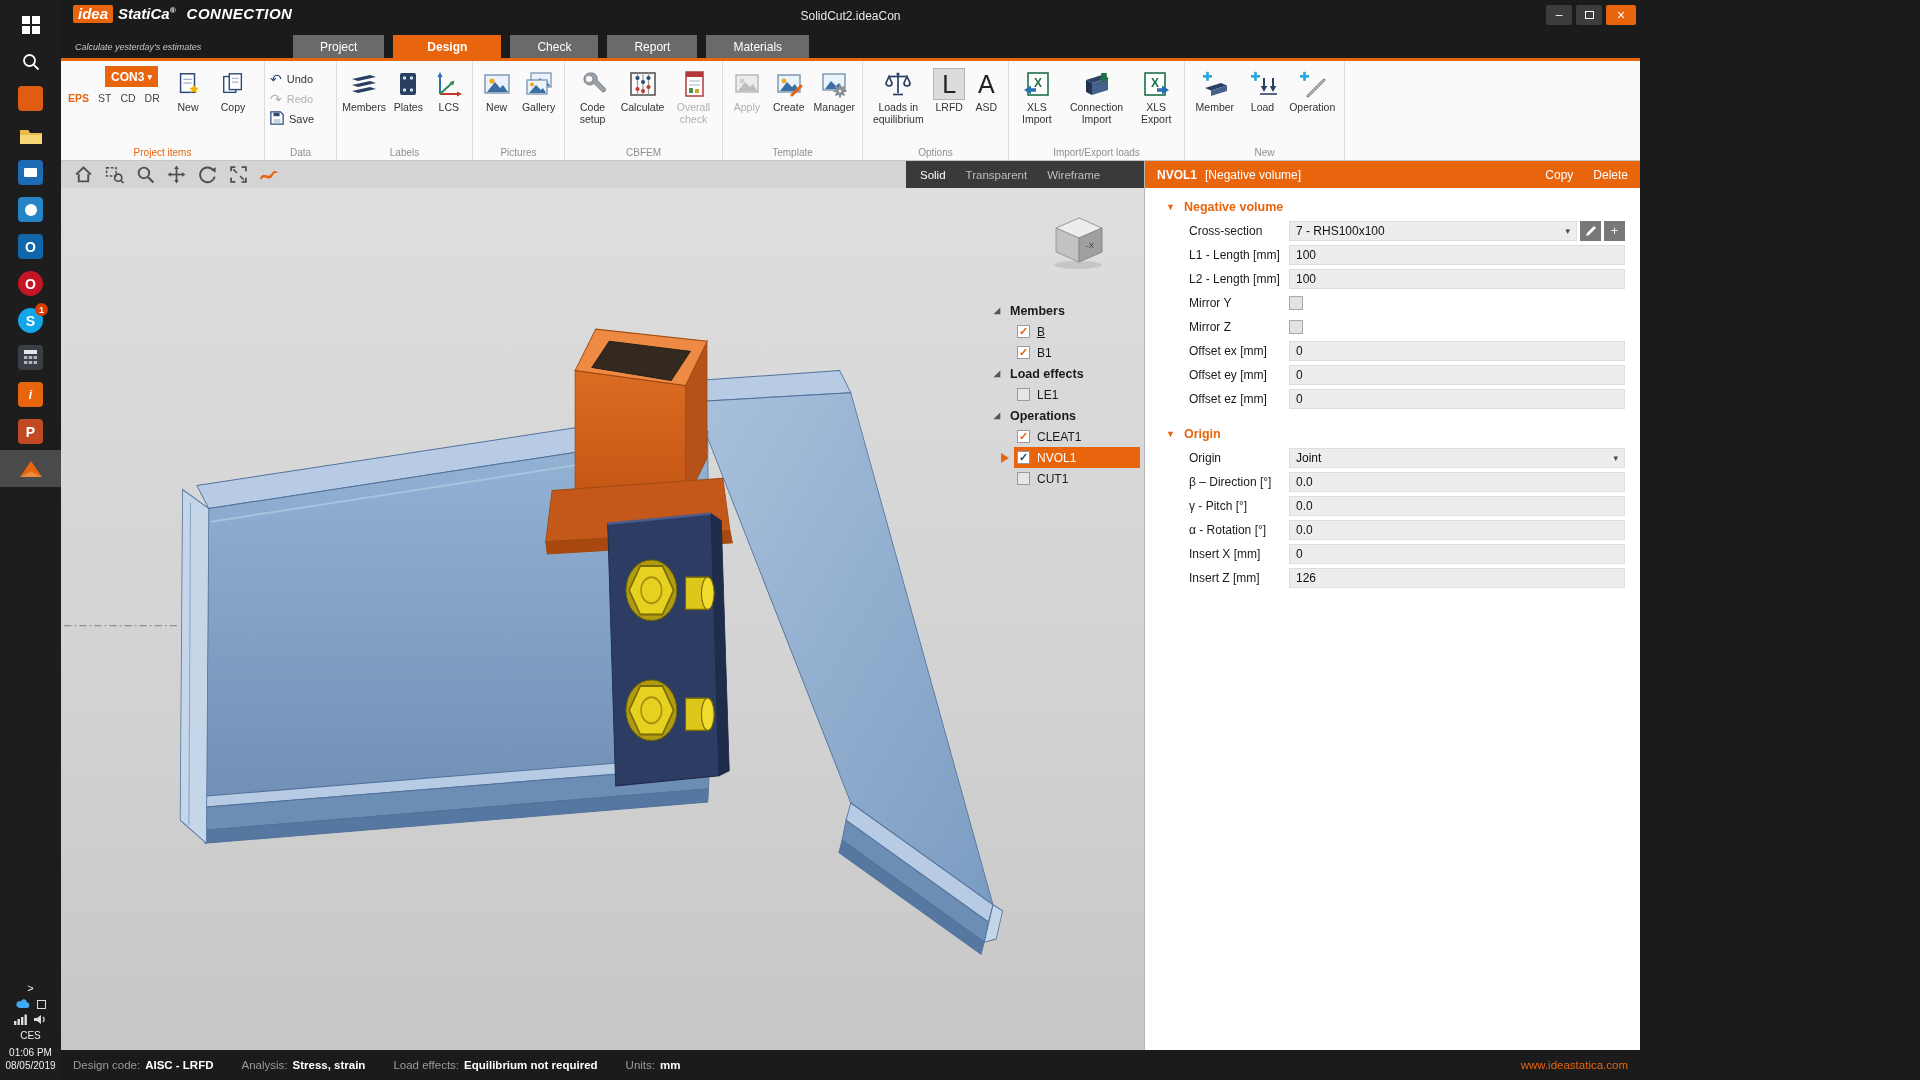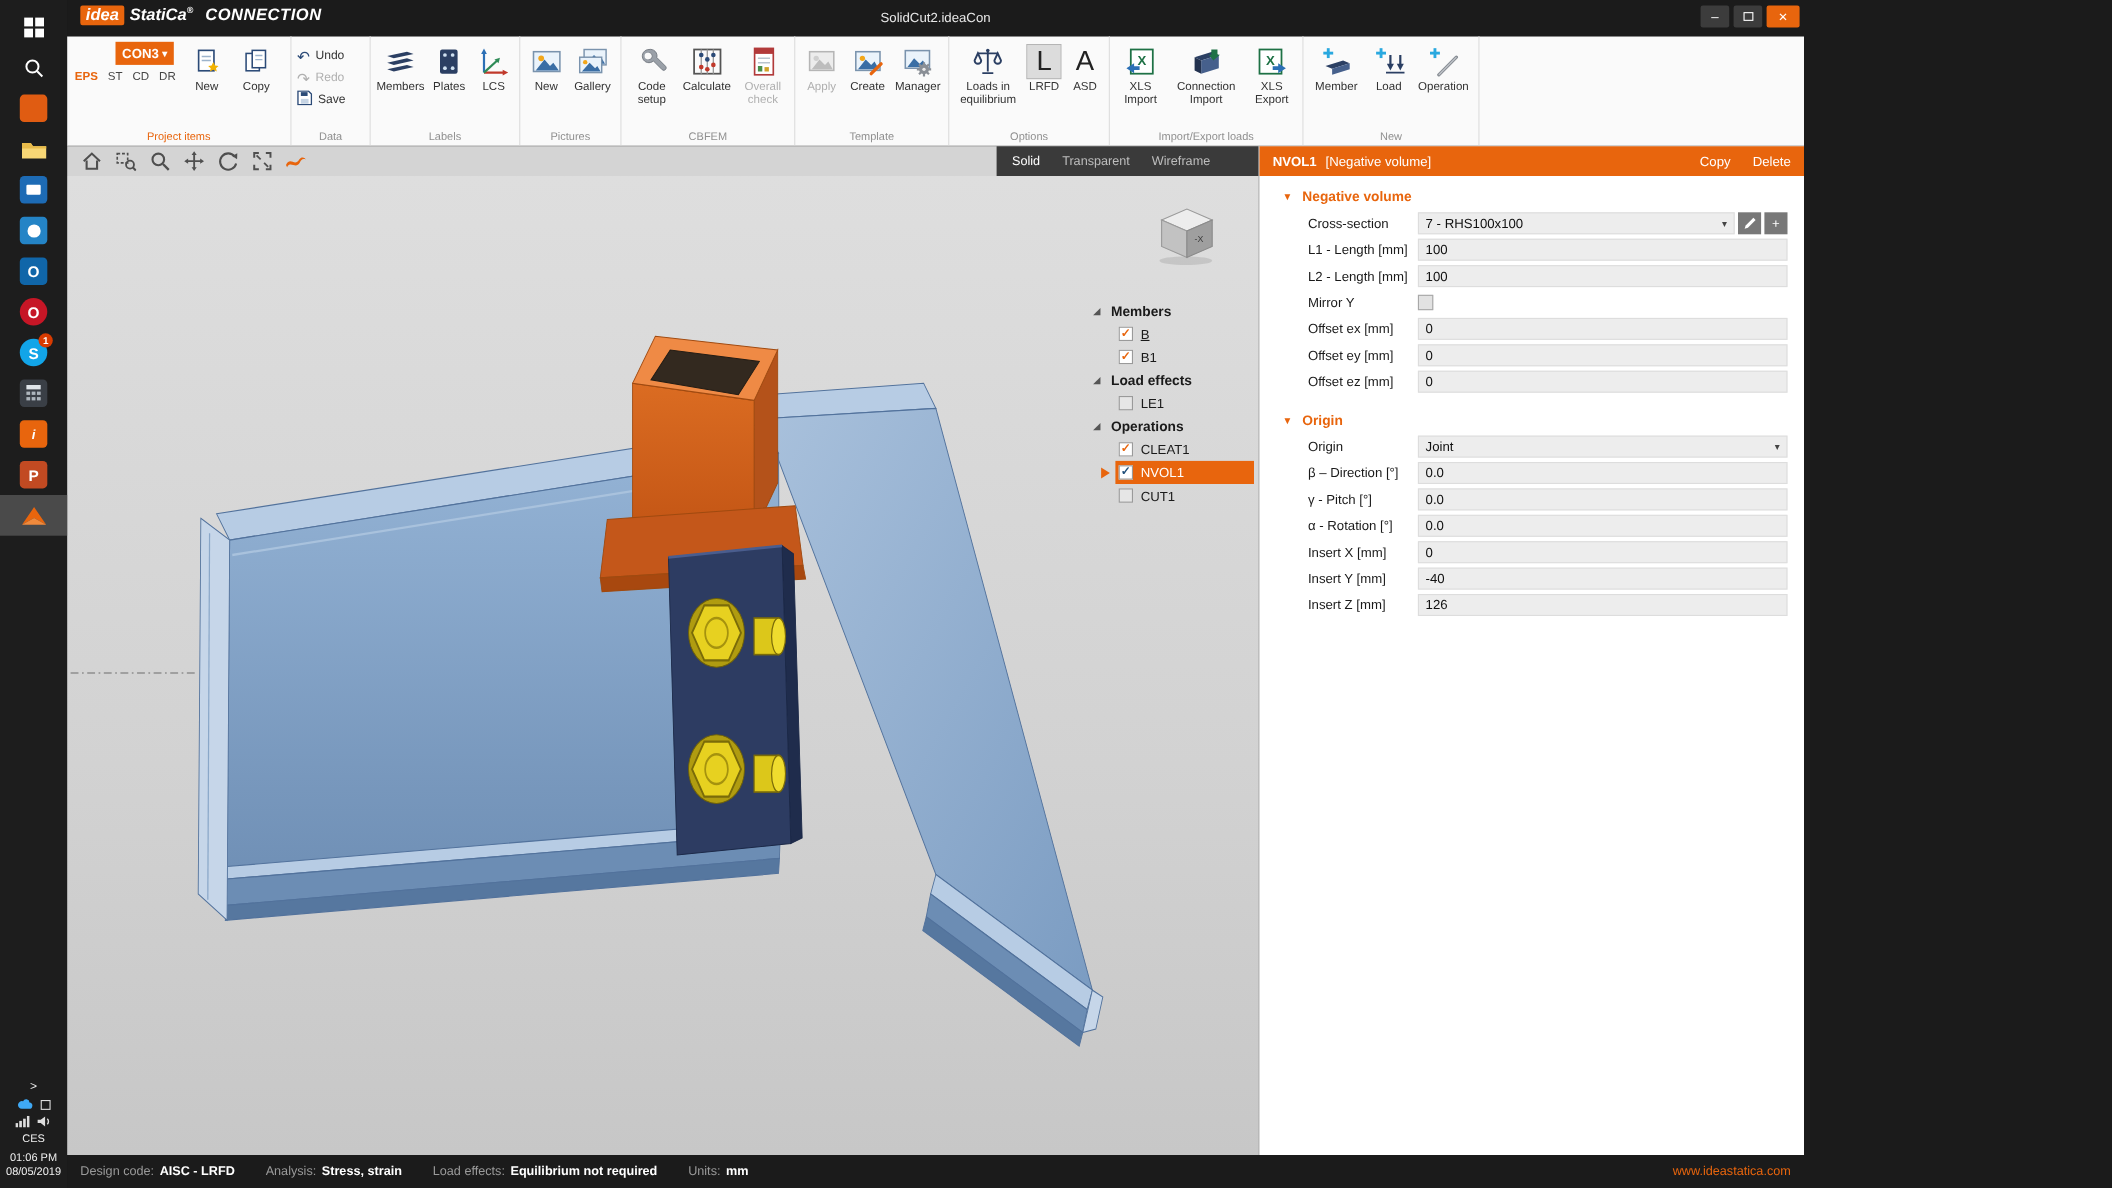--- a/index.html
+++ b/index.html
@@ -239,20 +239,30 @@
     <div class="win-title">SolidCut2.ideaCon</div>
     <div class="winbtns">
       <div class="wbtn">–</div>
       <div class="wbtn">
           <span class="maxglyph"></span>
         </div>
       <div class="wbtn close">×</div>
     </div>
   </div>
 
+  <div class="tabrow">
+    <span class="tagline">Calculate yesterday's estimates</span>
+    <div class="tabs">
+      <div class="tab">Project</div>
+      <div class="tab active">Design</div>
+      <div class="tab">Check</div>
+      <div class="tab">Report</div>
+      <div class="tab">Materials</div>
+    </div>
+  </div>
 
   <div class="ribbon">
 
     <div class="grp" style="width:204px;">
       <div class="pi-left">
         <div class="con-select">
           <span>CON3</span>
           <span style="font-size:9px;">▾</span>
         </div>
         <div class="pi-modes">
@@ -816,20 +826,24 @@
         </div>
         <div class="prow">
           <span class="plabel">L2 - Length [mm]</span>
           <input class="pfield" value="100" style="">
         </div>
         <div class="prow">
           <span class="plabel">Mirror Y</span>
           <span class="pcheck"></span>
         </div>
         <div class="prow">
+          <span class="plabel">Mirror Z</span>
+          <span class="pcheck"></span>
+        </div>
+        <div class="prow">
           <span class="plabel">Offset ex [mm]</span>
           <input class="pfield" value="0" style="">
         </div>
         <div class="prow">
           <span class="plabel">Offset ey [mm]</span>
           <input class="pfield" value="0" style="">
         </div>
         <div class="prow">
           <span class="plabel">Offset ez [mm]</span>
           <input class="pfield" value="0" style="">
@@ -855,24 +869,20 @@
           <span class="plabel">γ - Pitch [°]</span>
           <input class="pfield" value="0.0" style="">
         </div>
         <div class="prow">
           <span class="plabel">α - Rotation [°]</span>
           <input class="pfield" value="0.0" style="">
         </div>
         <div class="prow">
           <span class="plabel">Insert X [mm]</span>
           <input class="pfield" value="0" style="">
-        </div>
-        <div class="prow">
-          <span class="plabel">Insert Y [mm]</span>
-          <input class="pfield" value="-40" style="">
         </div>
         <div class="prow">
           <span class="plabel">Insert Z [mm]</span>
           <input class="pfield" value="126" style="">
         </div>
       </div>
     </div>
   </div>
 
   <div class="statusbar">

